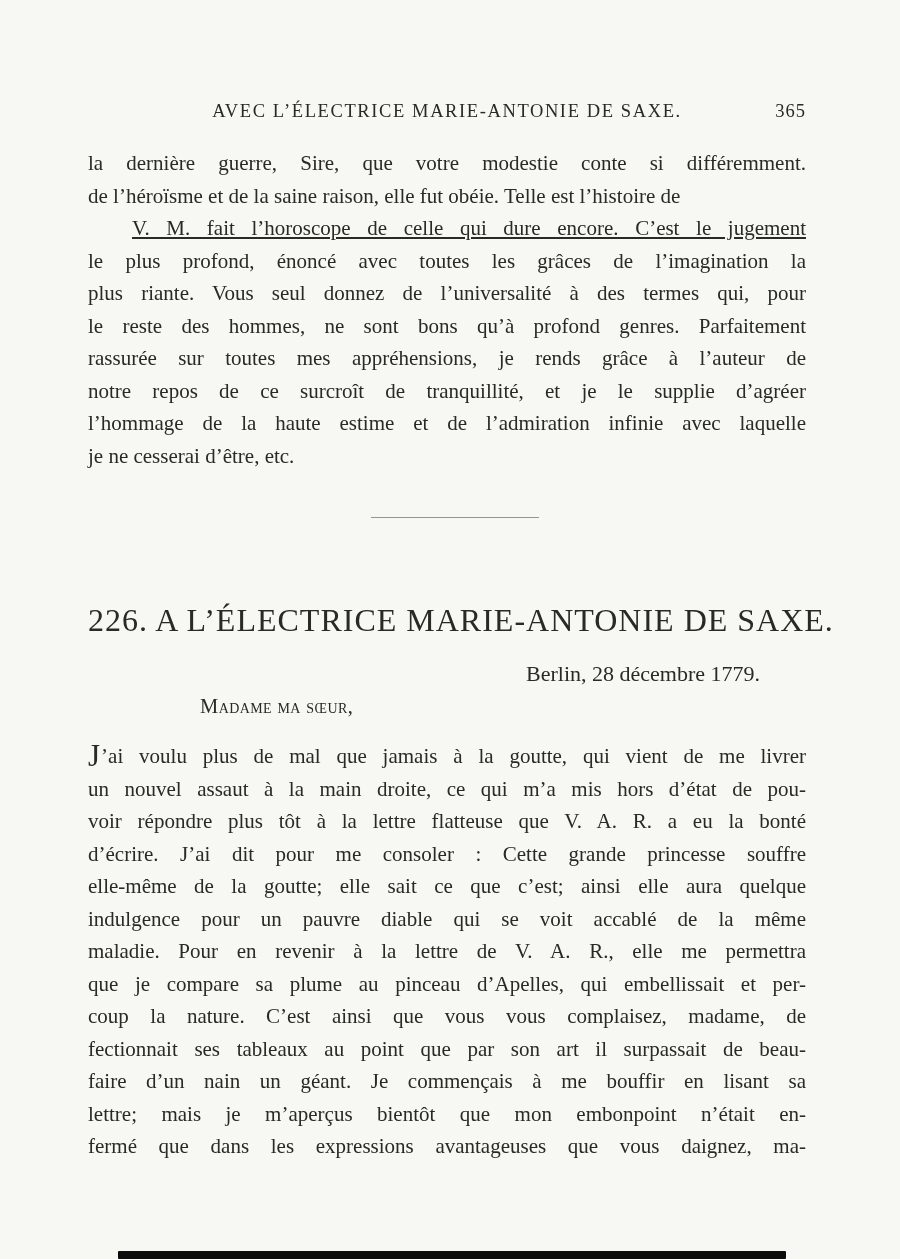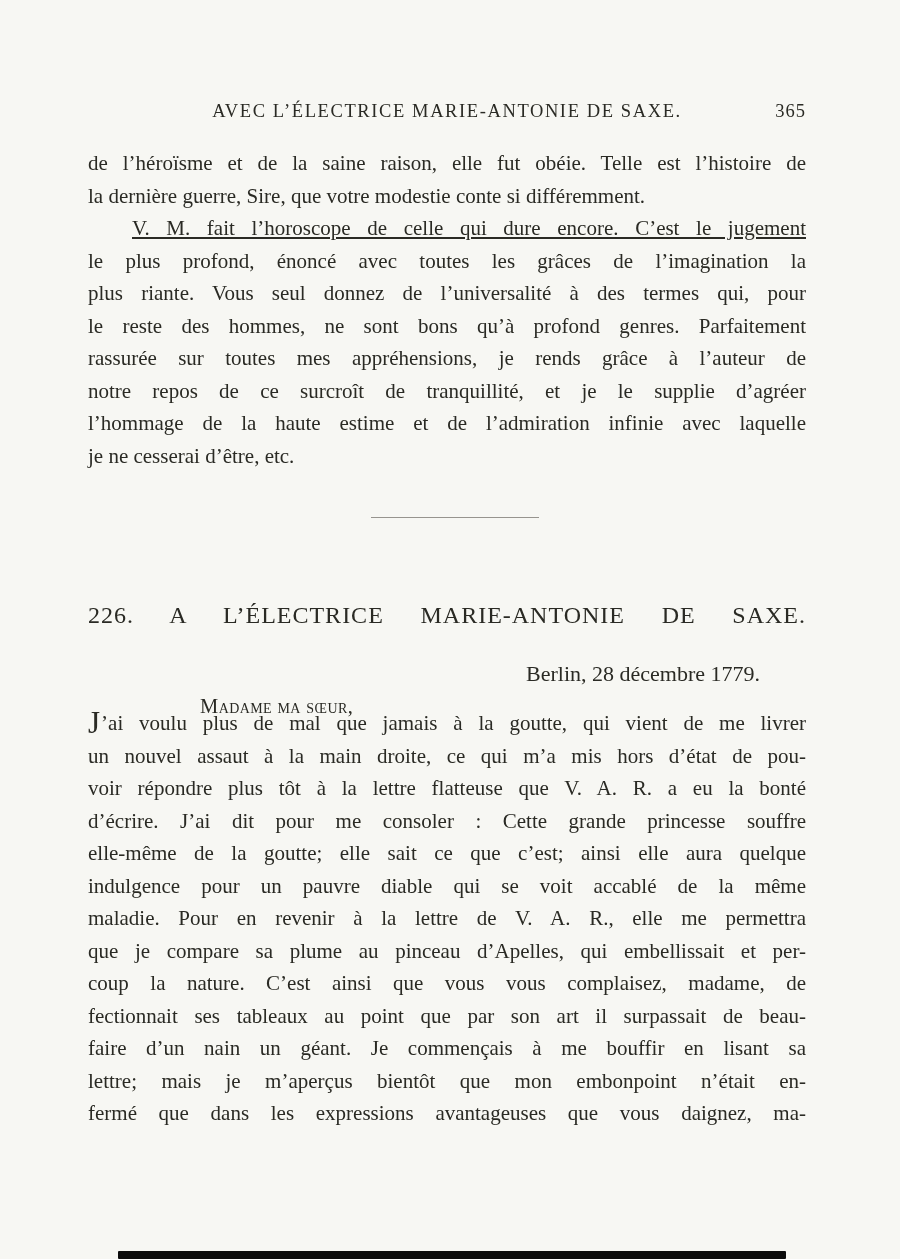--- a/index.html
+++ b/index.html
@@ -61,21 +61,21 @@
     width: 168px;
     height: 0;
     margin: 0;
     border: none;
     border-top: 1px solid #97948e;
   }
   
   .letter-heading {
     top: 602px;
     margin: 0;
-    font-size: 24px;
+    font-size: 32px;
     font-weight: normal;
     letter-spacing: 1px;
     text-align: justify;
     text-align-last: justify;
     white-space: nowrap;
   }
   .dateline {
     top: 661px;
     font-size: 22px;
     text-align: right;
@@ -83,21 +83,21 @@
     box-sizing: border-box;
   }
   .salutation {
     top: 695px;
     font-size: 20.5px;
     font-variant: small-caps;
     letter-spacing: 0.4px;
     padding-left: 112px;
   }
   
-  .letter-body { top: 707px; }
+  .letter-body { top: 740px; }
   .drop-initial {
     font-size: 31px;
     line-height: 0;
     position: relative;
     top: 3px;
     margin-right: 1px;
   }
   
   .scan-bar {
     position: absolute;
@@ -113,22 +113,22 @@
 <body>
 
 <div class="page">
 
   <header class="textblock running-head">
     <span class="rh-title">AVEC L’ÉLECTRICE MARIE-ANTONIE DE SAXE.</span>
     <span class="rh-number">365</span>
   </header>
 
   <section class="textblock para-1 endpara">
+      <div class="line">la dernière guerre, Sire, que votre modestie conte si différemment.</div>
       <div class="line">de l’héroïsme et de la saine raison, elle fut obéie. Telle est l’histoire de</div>
-      <div class="line">la dernière guerre, Sire, que votre modestie conte si différemment.</div>
     </section>
 
   <section class="textblock para-2 endpara indent-first">
       <div class="line">V. M. fait l’horoscope de celle qui dure encore. C’est le jugement</div>
       <div class="line">le plus profond, énoncé avec toutes les grâces de l’imagination la</div>
       <div class="line">plus riante. Vous seul donnez de l’universalité à des termes qui, pour</div>
       <div class="line">le reste des hommes, ne sont bons qu’à profond genres. Parfaitement</div>
       <div class="line">rassurée sur toutes mes appréhensions, je rends grâce à l’auteur de</div>
       <div class="line">notre repos de ce surcroît de tranquillité, et je le supplie d’agréer</div>
       <div class="line">l’hommage de la haute estime et de l’admiration infinie avec laquelle</div>

